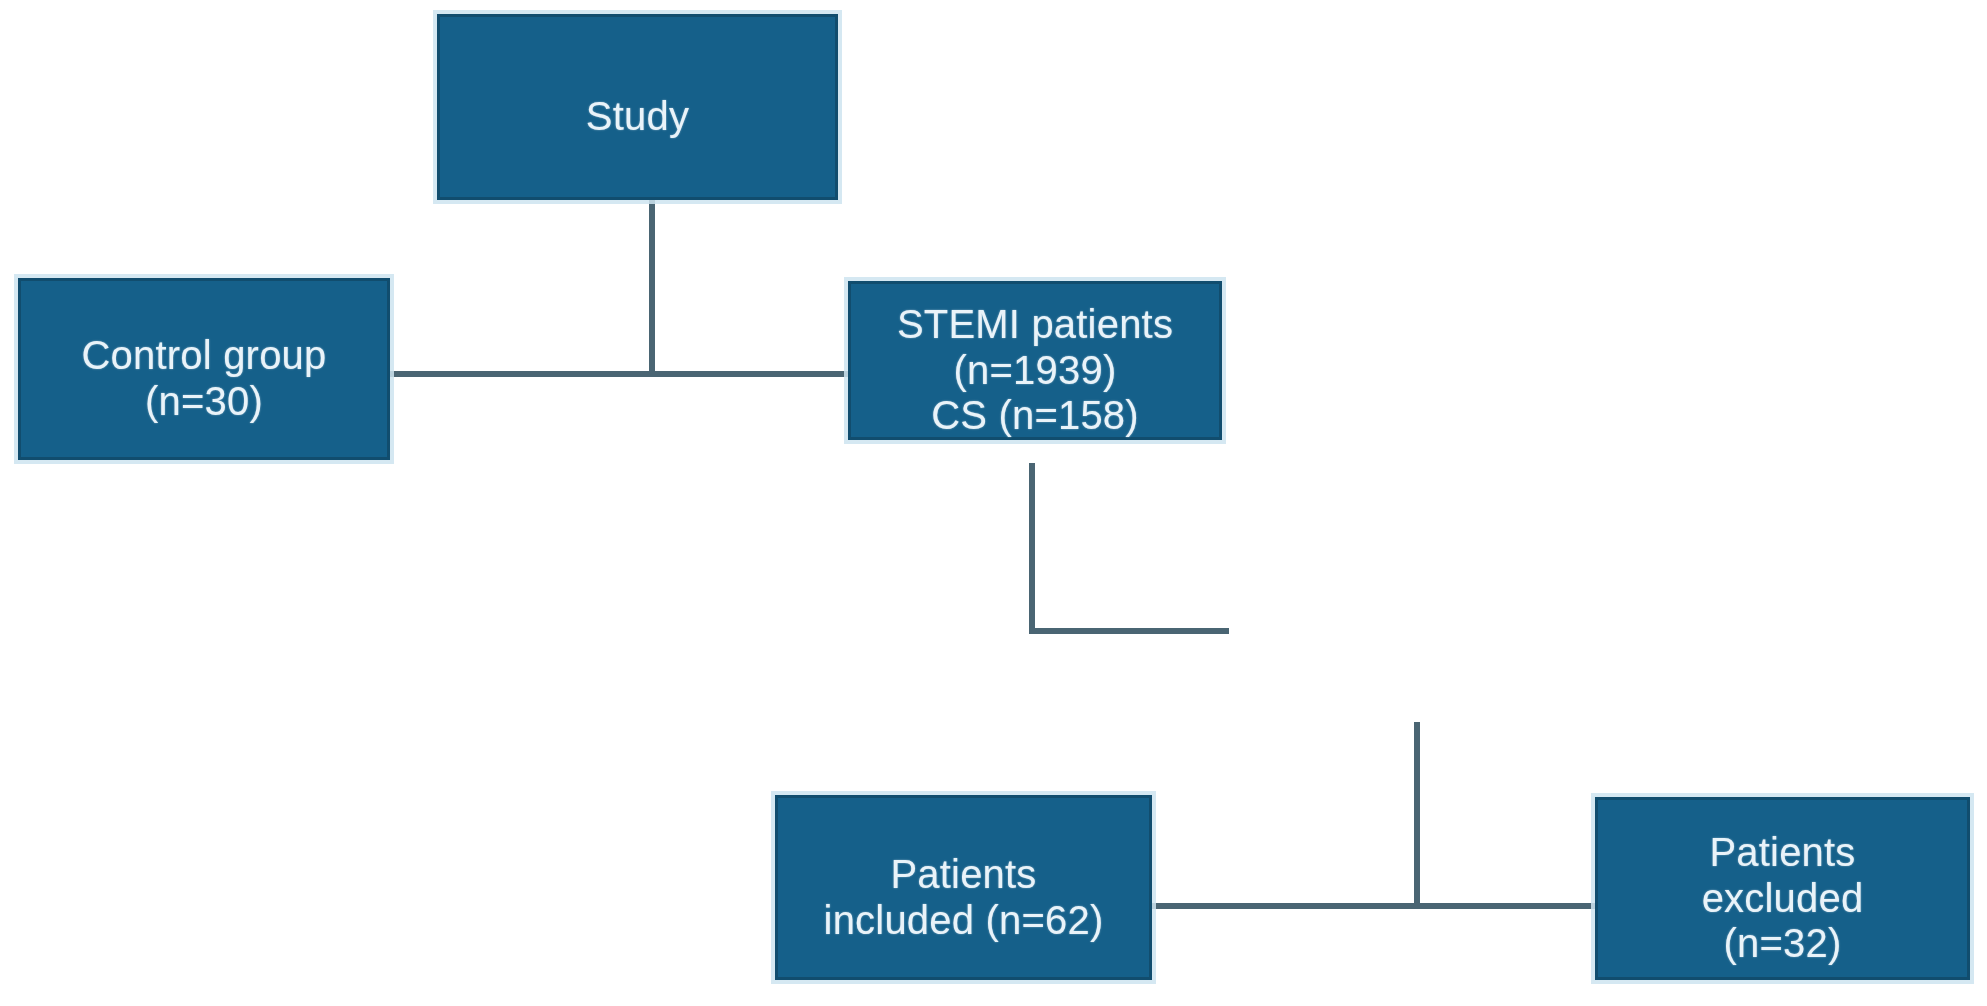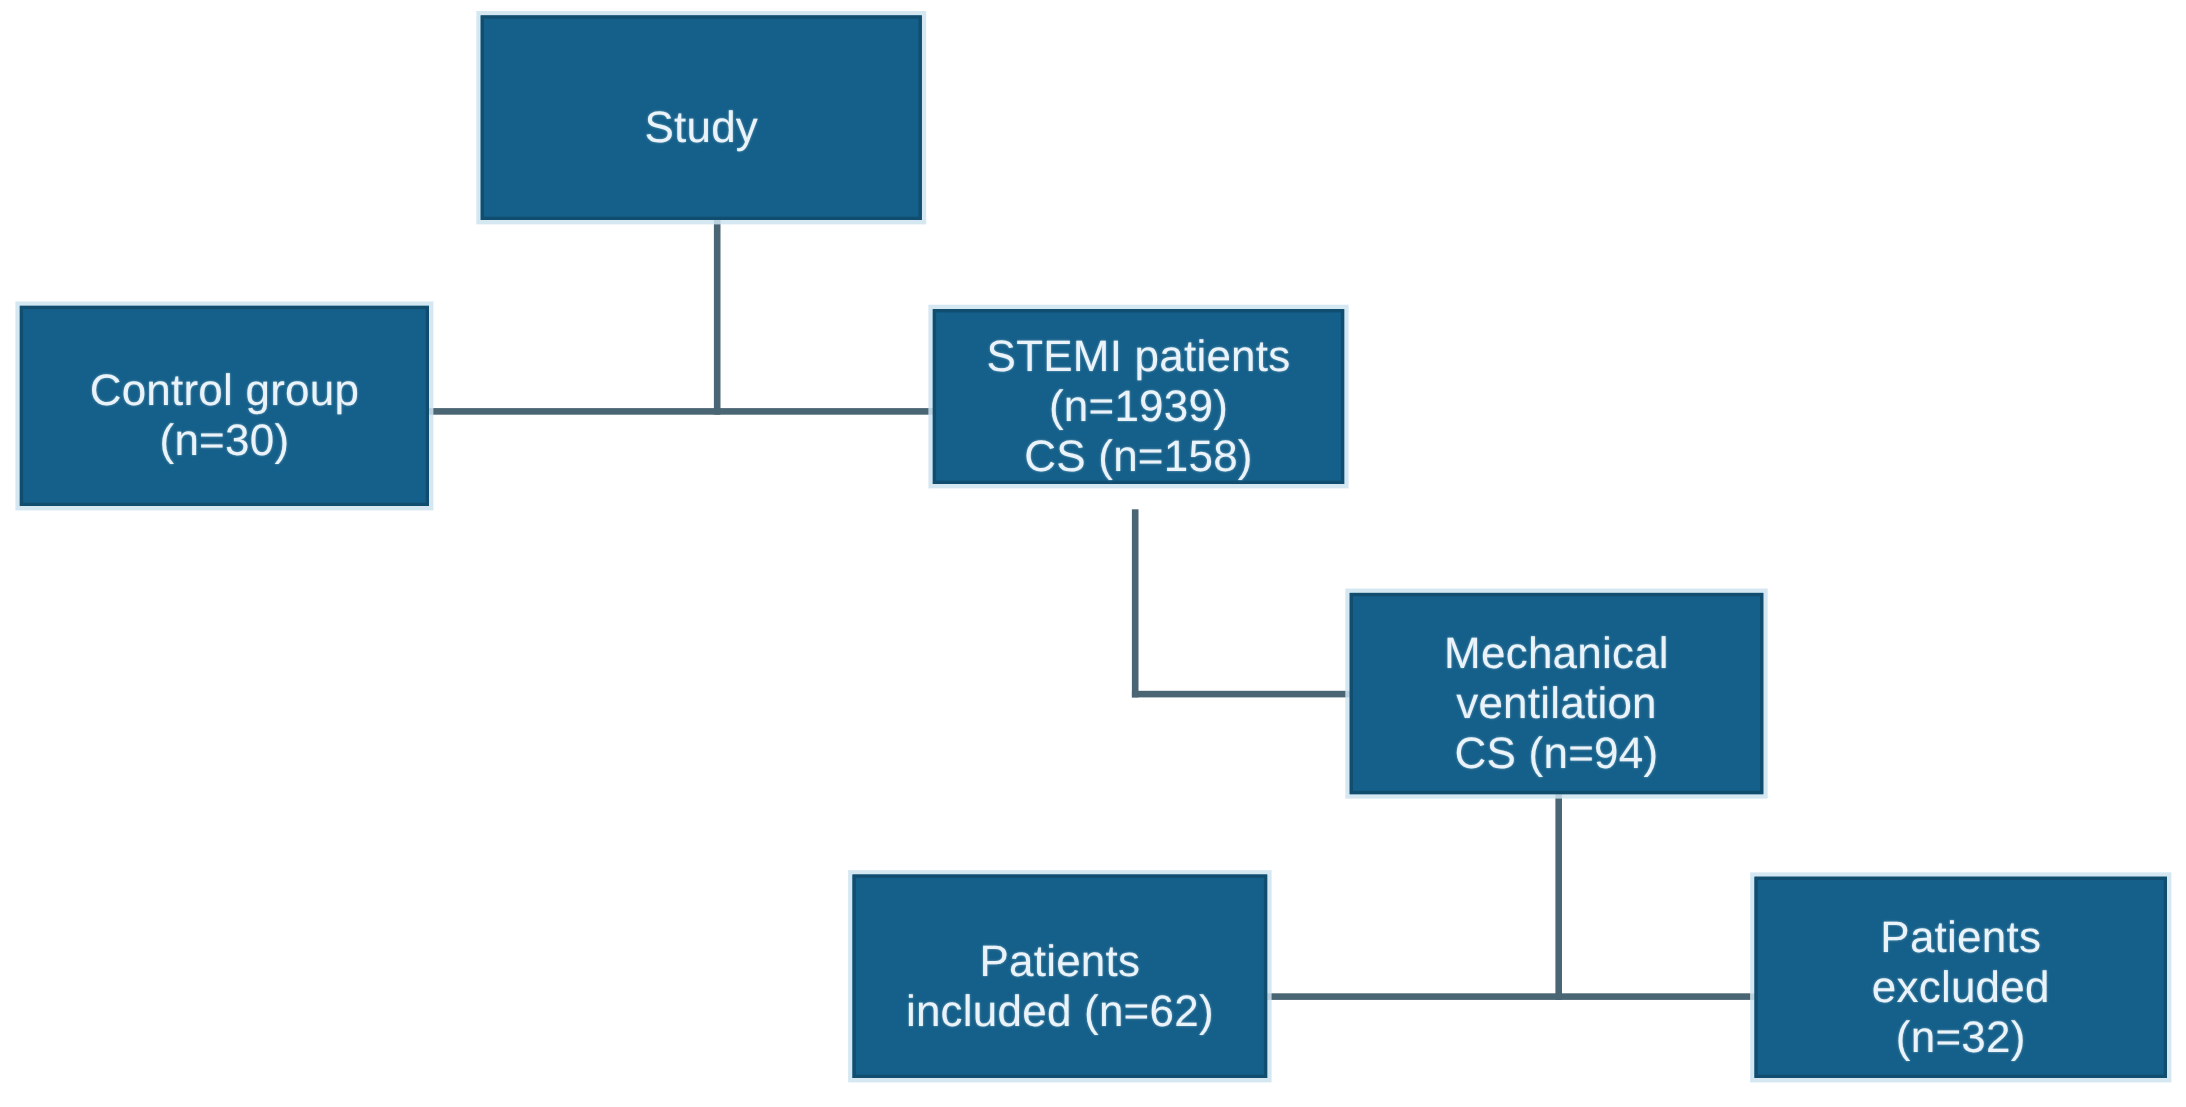--- a/index.html
+++ b/index.html
@@ -95,25 +95,20 @@
     <span class="node-text">Control group
 (n=30)</span>
   </div>
 
   <div class="node" id="node-stemi">
     <span class="node-text">STEMI patients
 (n=1939)
 CS (n=158)</span>
   </div>
 
-  <div class="node" id="node-mechvent">
-    <span class="node-text">Mechanical
-ventilation
-CS (n=94)</span>
-  </div>
 
   <div class="node" id="node-included">
     <span class="node-text">Patients
 included (n=62)</span>
   </div>
 
   <div class="node" id="node-excluded">
     <span class="node-text">Patients
 excluded
 (n=32)</span>

